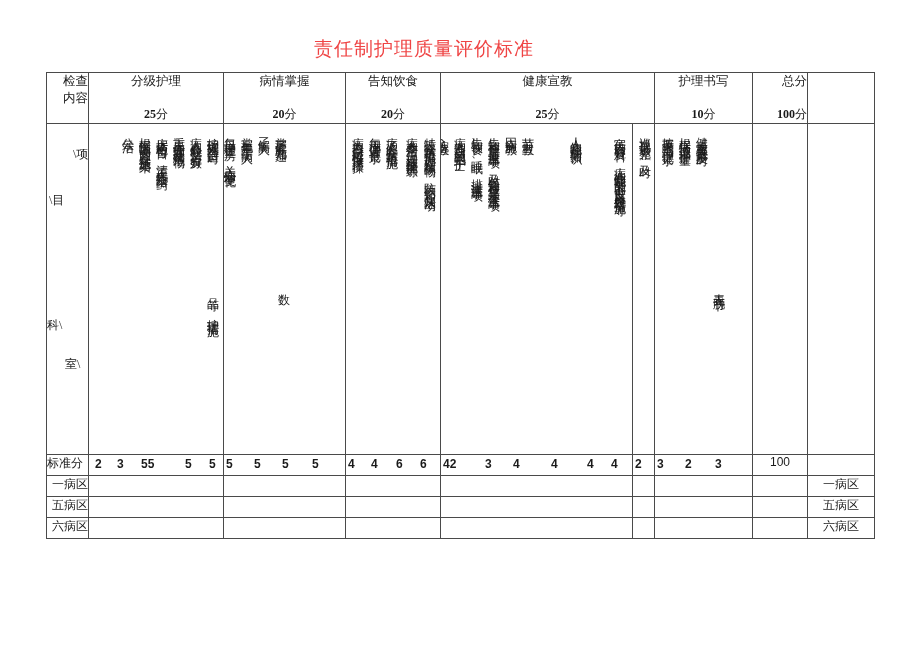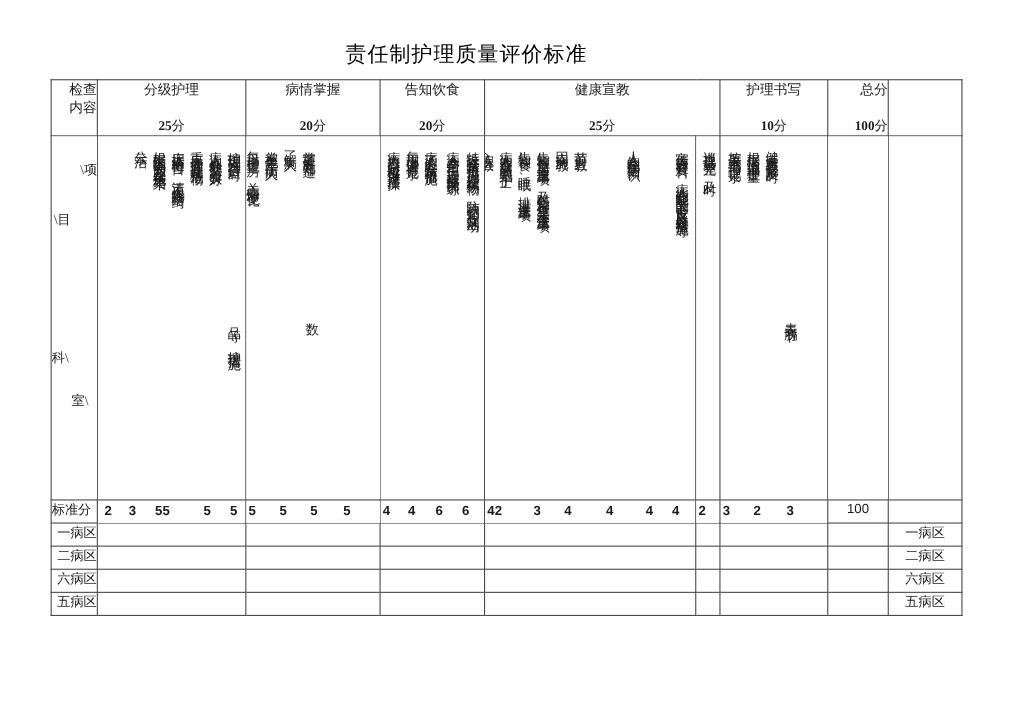--- a/index.html
+++ b/index.html
@@ -25,21 +25,21 @@
 
   
   .doc-title {
     position: absolute;
     left: 0;
     top: 36px;
     width: 848px;
     text-align: center;
     font-size: 19px;
     letter-spacing: 1px;
-    color: #000000;
+    color: #ef4444;
     font-family: "Liberation Serif", "DejaVu Serif", serif;
   }
 
   
   .table-wrap {
     position: absolute;
     left: 46px;
     top: 72px;
     width: 828px;
   }
@@ -344,54 +344,43 @@
         <td class="ward-blank"></td>
         <td class="ward-blank"></td>
         <td class="ward-blank"></td>
         <td class="ward-blank"></td>
         <td class="ward-blank"></td>
         <td class="ward-blank"></td>
         <td class="ward-blank"></td>
         <td class="ward-name-right">一病区</td>
       </tr>
 
+
+
+
       <tr class="ward-row">
-        <td class="ward-name-left">二病区</td>
-        <td class="ward-blank"></td>
-        <td class="ward-blank"></td>
-        <td class="ward-blank"></td>
-        <td class="ward-blank"></td>
-        <td class="ward-blank"></td>
-        <td class="ward-blank"></td>
-        <td class="ward-blank"></td>
-        <td class="ward-name-right">二病区</td>
-      </tr>
-
-
+        <td class="ward-name-left">五病区</td>
+        <td class="ward-blank"></td>
+        <td class="ward-blank"></td>
+        <td class="ward-blank"></td>
+        <td class="ward-blank"></td>
+        <td class="ward-blank"></td>
+        <td class="ward-blank"></td>
+        <td class="ward-blank"></td>
+        <td class="ward-name-right">五病区</td>
+      </tr>
 
       <tr class="ward-row">
         <td class="ward-name-left">六病区</td>
         <td class="ward-blank"></td>
         <td class="ward-blank"></td>
         <td class="ward-blank"></td>
         <td class="ward-blank"></td>
         <td class="ward-blank"></td>
         <td class="ward-blank"></td>
         <td class="ward-blank"></td>
         <td class="ward-name-right">六病区</td>
-      </tr>
-
-      <tr class="ward-row">
-        <td class="ward-name-left">五病区</td>
-        <td class="ward-blank"></td>
-        <td class="ward-blank"></td>
-        <td class="ward-blank"></td>
-        <td class="ward-blank"></td>
-        <td class="ward-blank"></td>
-        <td class="ward-blank"></td>
-        <td class="ward-blank"></td>
-        <td class="ward-name-right">五病区</td>
       </tr>
 
     </tbody>
       </table>
   </div>
 </div>
 
 </body></html>

